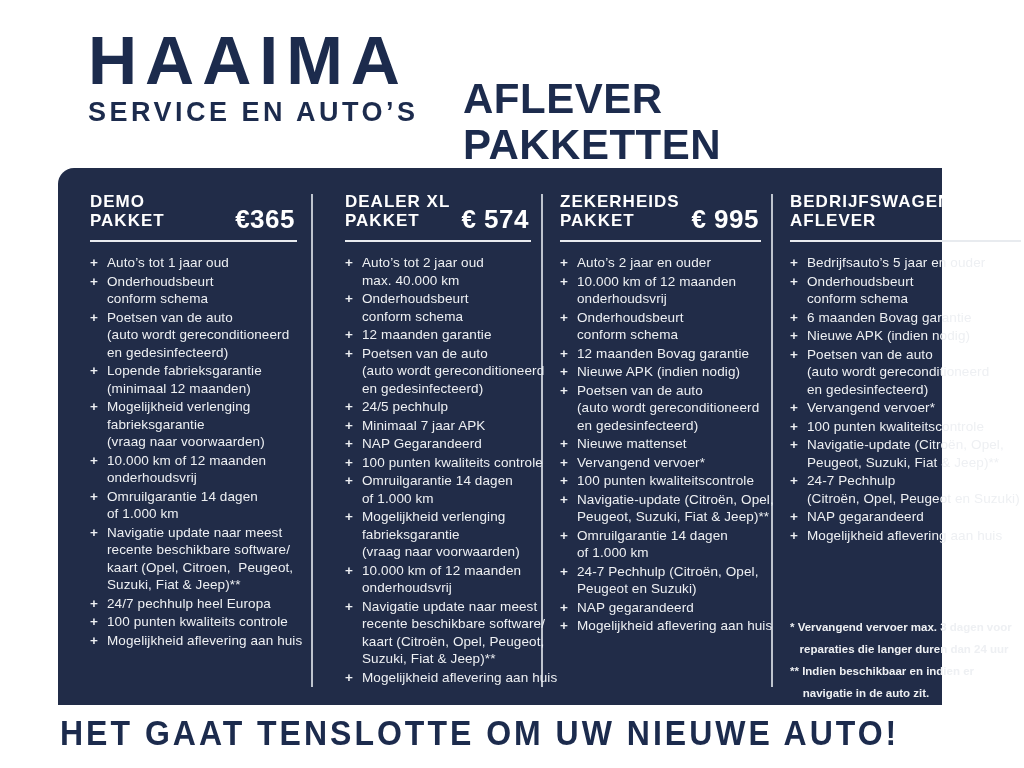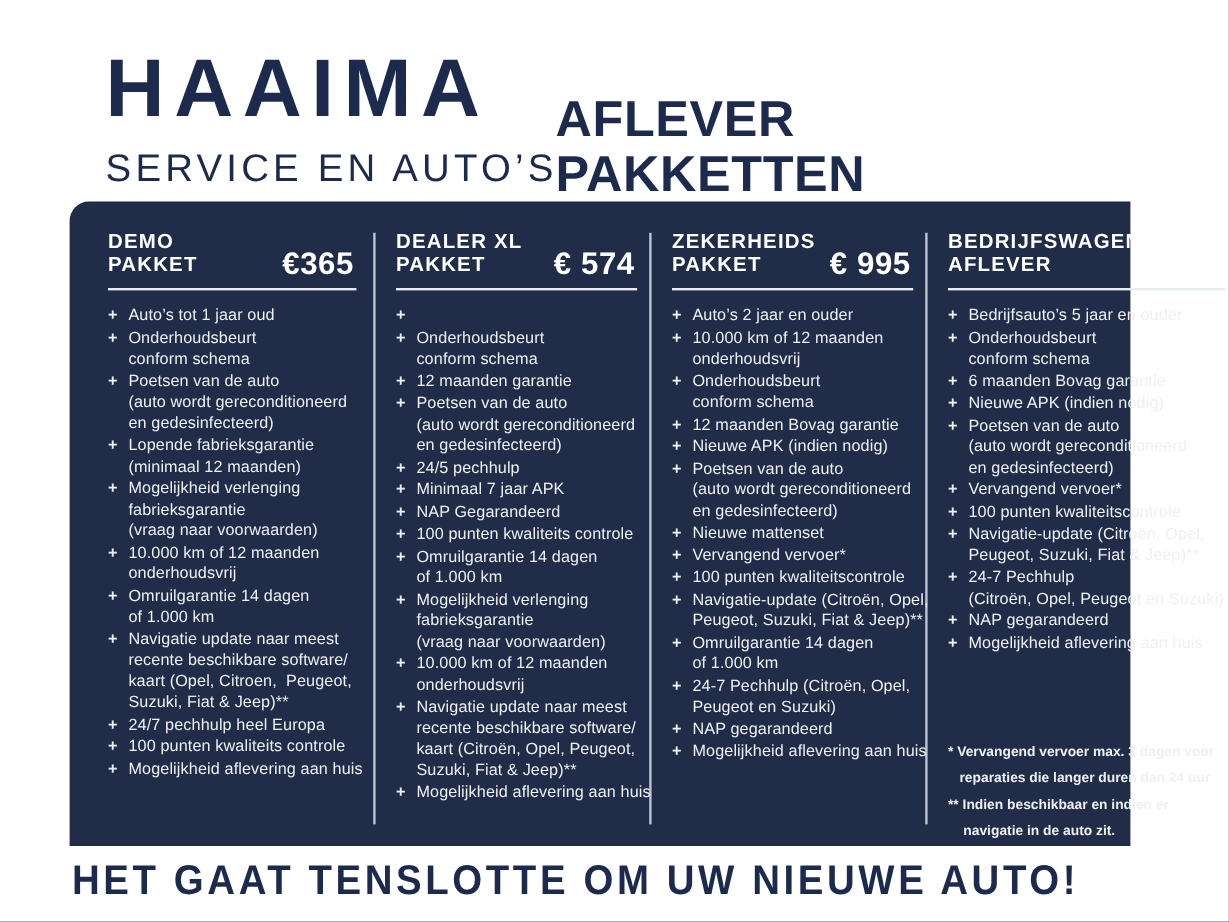--- a/index.html
+++ b/index.html
@@ -10,43 +10,43 @@
     --divider:rgba(230,235,240,.8);
   }
   *{box-sizing:border-box;}
   html,body{margin:0;padding:0;}
   body{
     width:1024px;height:768px;position:relative;overflow:hidden;
     background:#ffffff;
     font-family:"Liberation Sans","DejaVu Sans",sans-serif;
     color:var(--navy);
   }
-  .logo{position:absolute;left:88px;top:46px;}
+  .logo{position:absolute;left:88px;top:32px;}
   .logo-name{
     font-size:68px;font-weight:700;letter-spacing:8px;line-height:56px;
     white-space:pre;
   }
   .logo-tagline{
-    font-size:32px;font-weight:400;letter-spacing:3.5px;margin-top:20px;
+    font-size:27px;font-weight:700;letter-spacing:3.5px;margin-top:9px;
     white-space:pre;
   }
   .page-title{
     position:absolute;left:463px;top:48px;
     font-size:42px;font-weight:700;line-height:46px;letter-spacing:0.5px;
     white-space:pre;
   }
   .panel{
     position:absolute;left:58px;top:168px;width:884px;height:537px;
     background:var(--panel);
     border-radius:16px 0 0 0;
     display:flex;
   }
   .package{position:relative;padding:24px 10px 0 30px;}
   .package:nth-child(1){width:253px;padding-left:32px;padding-right:14px;}
-  .package:nth-child(2){width:230px;padding-left:19px;}
+  .package:nth-child(2){width:230px;padding-left:34px;}
   .package:nth-child(3){width:230px;padding-left:19px;}
   .package:nth-child(4){flex:1;padding-left:19px;padding-right:30px;}
   .package:not(:first-child)::before{
     content:"";position:absolute;left:0;top:26px;bottom:18px;width:2px;
     background:var(--divider);
   }
   .pkg-head{display:flex;justify-content:space-between;align-items:flex-end;color:#ffffff;}
   .pkg-name{
     margin:0;font-size:17px;font-weight:700;letter-spacing:1px;line-height:19px;
     white-space:pre;
@@ -149,20 +149,22 @@
   <section class="package">
     <header class="pkg-head">
       <h2 class="pkg-name">DEALER XL
 PAKKET</h2>
       <div class="pkg-price">€ 574</div>
     </header>
     <hr class="pkg-rule">
     <ul class="pkg-items">
         <li>
           <span class="plus">+</span>
+          <span class="txt">Auto’s tot 2 jaar oud
+max. 40.000 km</span>
         </li>
         <li>
           <span class="plus">+</span>
           <span class="txt">Onderhoudsbeurt
 conform schema</span>
         </li>
         <li>
           <span class="plus">+</span>
           <span class="txt">12 maanden garantie</span>
         </li>

